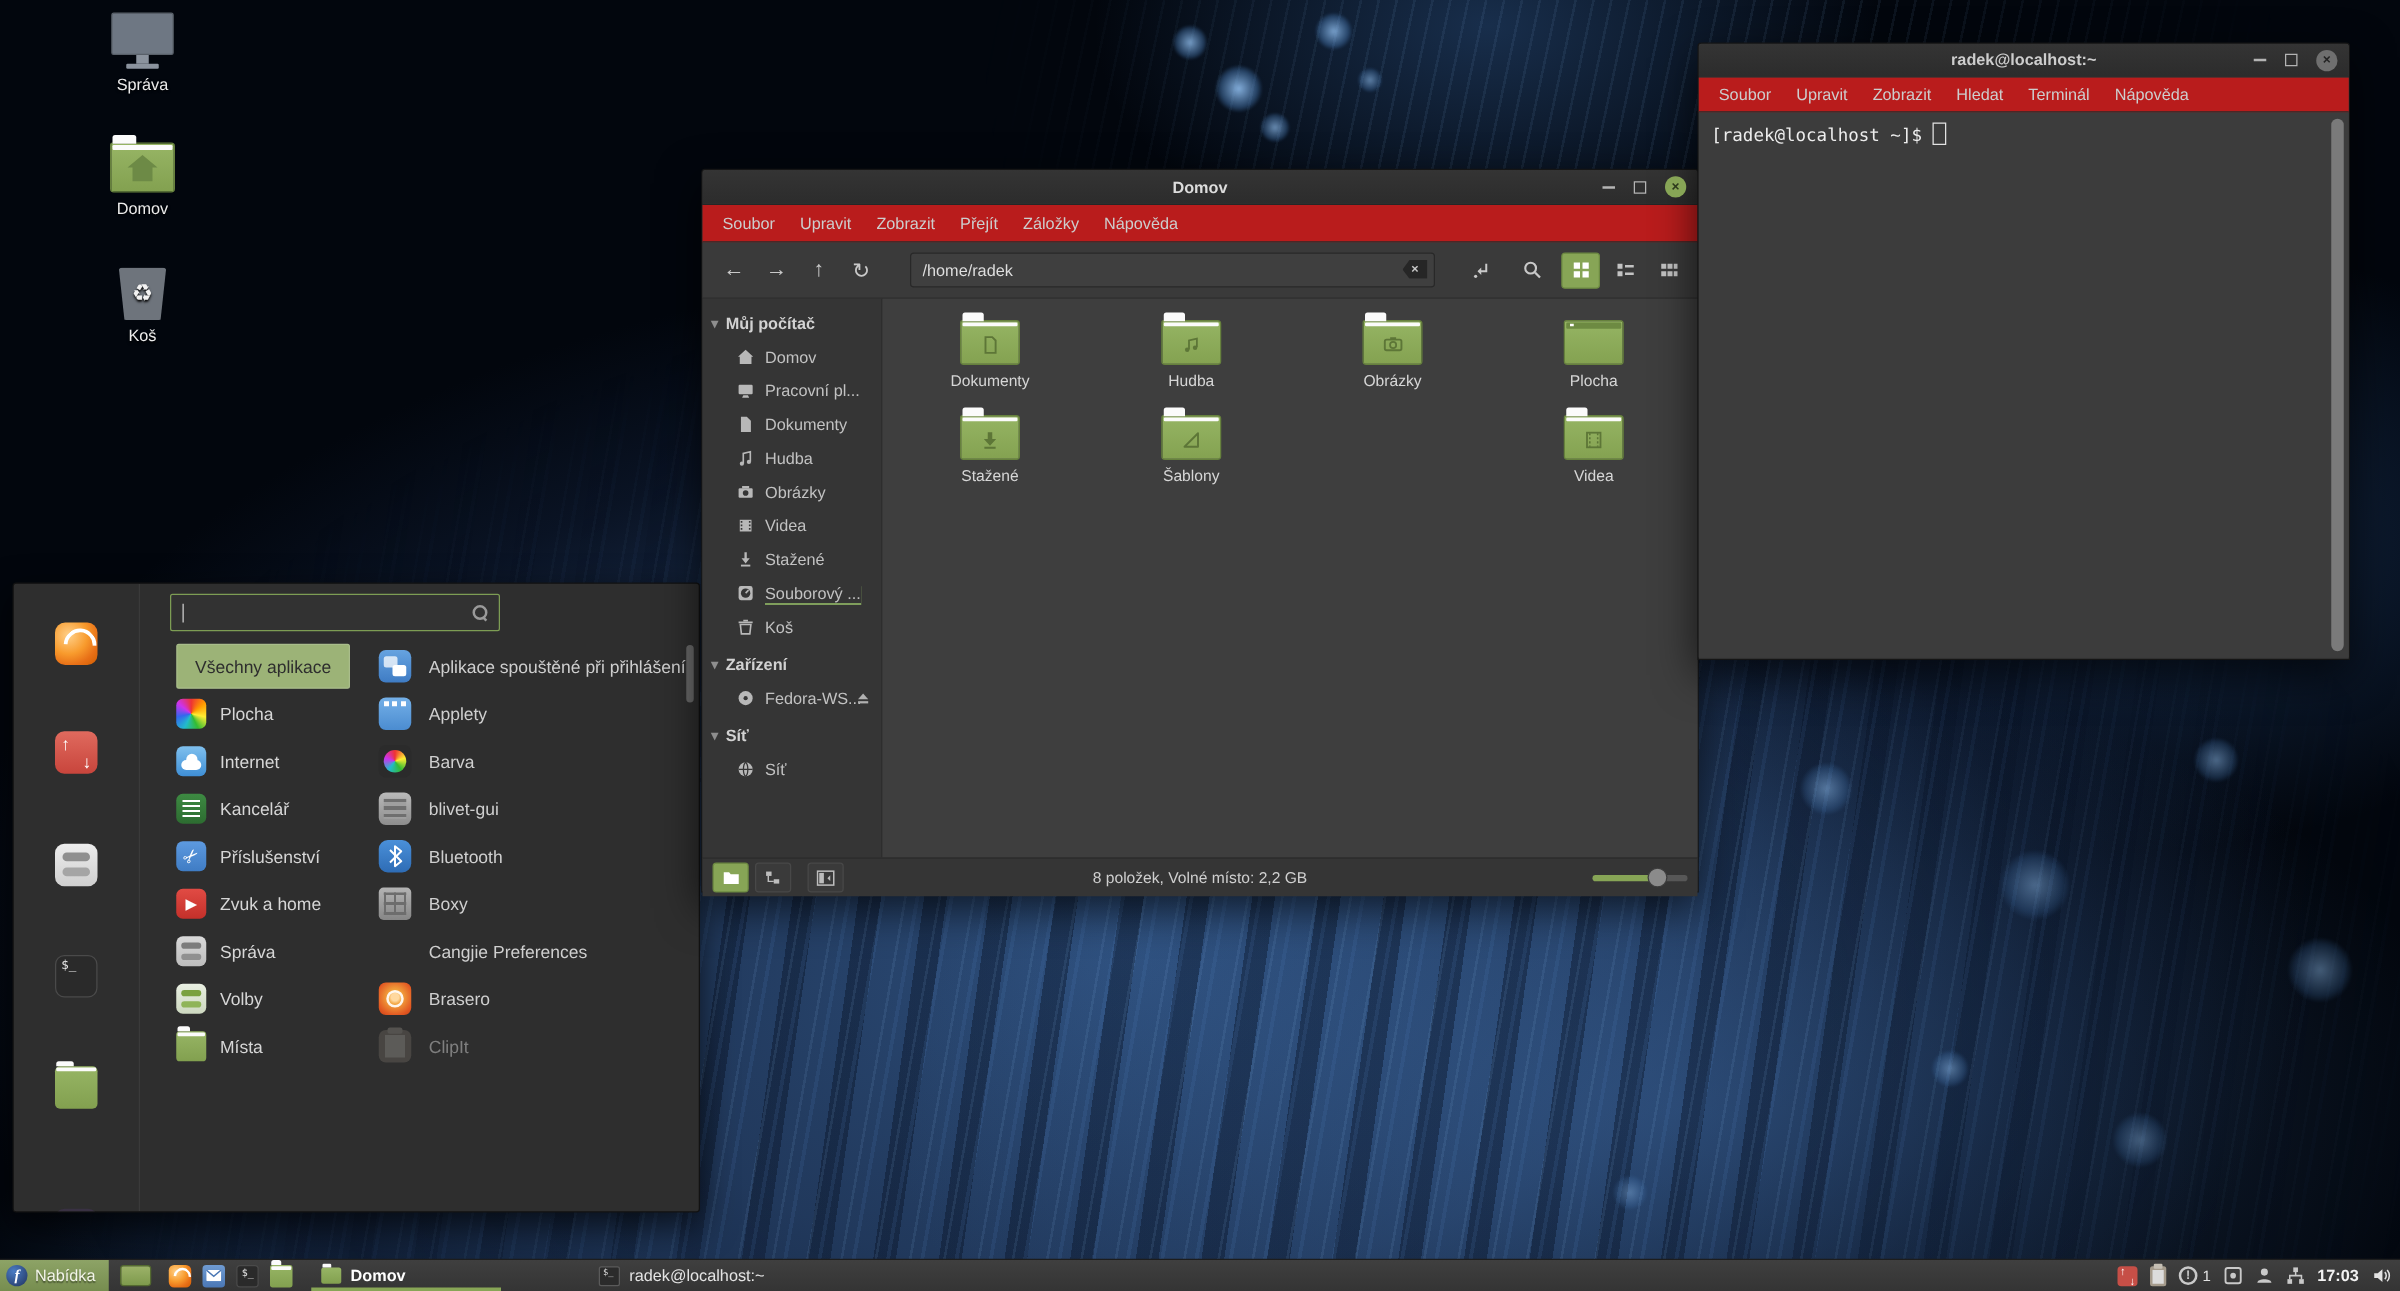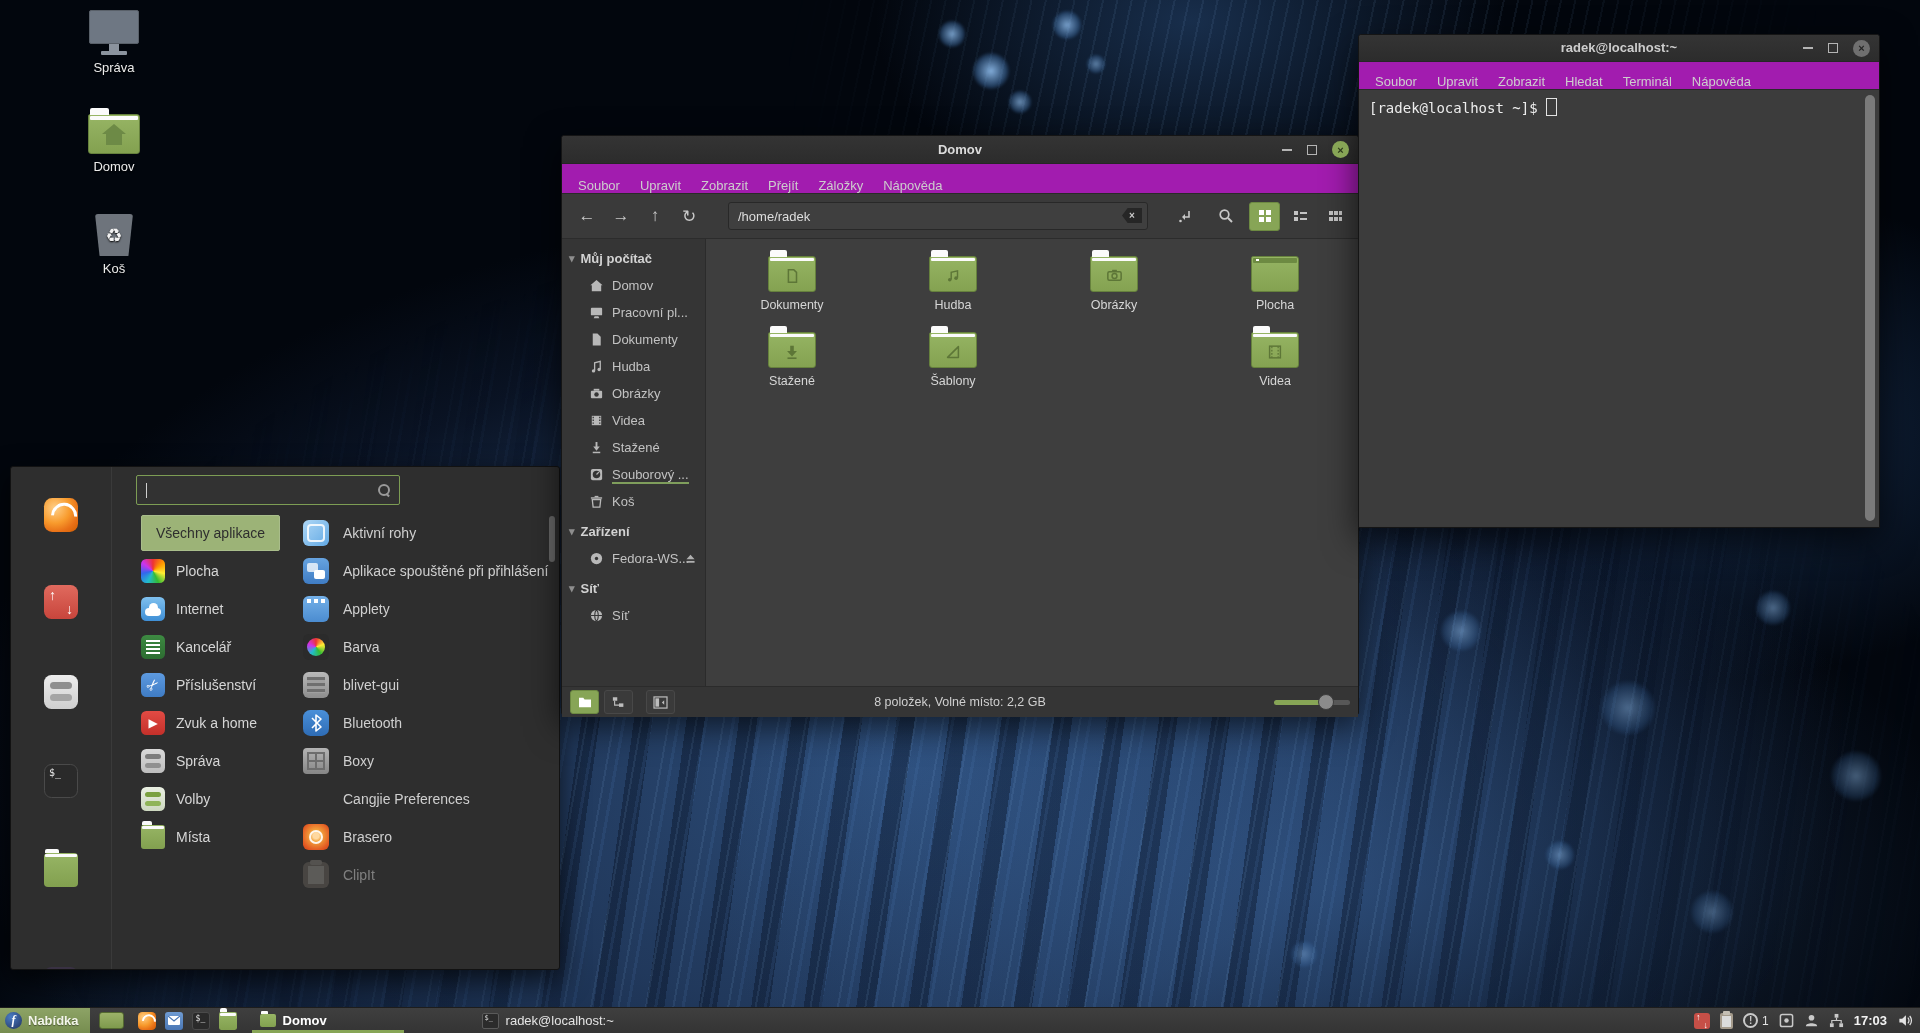--- a/index.html
+++ b/index.html
@@ -52,21 +52,21 @@
   .title{position:absolute;left:0;right:0;top:0;height:27px;line-height:27px;text-align:center;
     font-weight:bold;font-size:13px;color:#dcdcdc;}
   .winbtns{position:absolute;right:9px;top:0;height:27px;display:flex;align-items:center;gap:15px;z-index:2;}
   .wb{color:#b4b4b4;font-size:12px;line-height:1;}
   .wb-min{width:10px;height:2px;background:#b4b4b4;}
   .wb-max{width:8px;height:8px;border:1.5px solid #b4b4b4;}
   .wb-close{width:17px;height:17px;border-radius:50%;display:flex;align-items:center;justify-content:center;
     font-size:11px;font-weight:bold;}
   .close-green{background:#87a556;color:#2d3a1c;}
   .close-gray{background:#6f6f6f;color:#242424;}
-  .menubar{display:flex;align-items:flex-end;height:29px;padding:0 6px;background:#a21caf;border-bottom:1px solid #2a2a2a;}
+  .menubar{display:flex;align-items:center;height:29px;padding:0 6px;background:#b91c1c;border-bottom:1px solid #2a2a2a;}
   .mi{padding:0 10px;font-size:13px;color:#cdcdcd;}
 
   
   .fm{left:561px;top:135px;width:796px;height:577px;}
   .fm-toolbar{display:flex;align-items:center;height:44px;padding:0 8px;background:#3a3a3a;border-bottom:1px solid #2c2c2c;}
   .tool{width:34px;height:30px;display:flex;align-items:center;justify-content:center;color:#c9c9c9;font-size:17px;}
   .pathwrap{position:relative;width:420px;height:28px;margin-left:22px;}
   .path-input{width:100%;height:100%;box-sizing:border-box;background:#3f3f3f;border:1px solid #282828;border-radius:3px;
     color:#dedede;font-size:13px;padding:0 30px 0 9px;font-family:"Liberation Sans",sans-serif;outline:none;}
   .clearbtn{position:absolute;right:6px;top:6px;width:20px;height:15px;background:#262626;color:#c9c9c9;
@@ -212,21 +212,21 @@
   .a-clipit::after{content:"";position:absolute;left:5px;top:4px;width:16px;height:18px;background:#d6d2c9;}
 
   
   .taskbar{position:absolute;left:0;right:0;bottom:0;height:25px;background:linear-gradient(#3f3f3f,#343434);
     border-top:1px solid #1d1d1d;display:flex;align-items:center;z-index:10;}
   .nabidka{height:100%;display:flex;align-items:center;gap:6px;padding:0 11px 0 5px;
     background:linear-gradient(#8da366,#768d4f);}
   .fedora{width:17px;height:17px;border-radius:50%;background:radial-gradient(circle at 35% 30%, #4a7cc4, #294172 80%);
     color:#fff;font-weight:bold;font-size:12px;display:flex;align-items:center;justify-content:center;
     font-family:"Liberation Serif",serif;font-style:italic;}
-  .nab-label{color:#f3f5ea;font-size:13px;font-weight:bold;text-shadow:0 1px 1px rgba(0,0,0,.4);text-align:right;}
+  .nab-label{color:#f3f5ea;font-size:13px;font-weight:normal;text-shadow:0 1px 1px rgba(0,0,0,.4);text-align:right;}
   .showdesk{width:25px;height:17px;margin-left:9px;background:linear-gradient(#9cb269,#7e9a4d);
     border:1px solid #546a30;border-radius:3px;box-sizing:border-box;}
   .launchers{display:flex;align-items:center;gap:9px;margin-left:14px;}
   .i-mail{background:linear-gradient(#6f9bd2,#4a77b5);display:flex;align-items:center;justify-content:center;}
   .taskwin{height:100%;width:152px;box-sizing:border-box;display:flex;align-items:center;gap:7px;padding:0 8px;
     font-size:13px;color:#e4e4e4;overflow:hidden;}
   .taskwin.first{margin-left:15px;}
   .taskwin.activewin{box-shadow:inset 0 -3px 0 #87a556;font-weight:bold;color:#fff;}
   .mini-folder{width:16px;height:13px;position:relative;background:linear-gradient(#97b565,#82a04f);border-radius:2px;flex:none;}
   .mini-folder::before{content:"";position:absolute;top:-3px;left:1px;width:7px;height:3px;background:#fbfbfb;border-radius:1px 1px 0 0;}
@@ -341,24 +341,20 @@
         <span class="clabel">Volby</span>
       </div>
       <div class="cat">
         <span class="ic s24 i-folder"></span>
         <span class="clabel">Místa</span>
       </div>
     </div>
 
     <div class="apps">
       <div class="app">
-        <span class="ic s26 a-rohy"></span>
-        <span class="alabel">Aktivní rohy</span>
-      </div>
-      <div class="app">
         <span class="ic s26 a-login"></span>
         <span class="alabel">Aplikace spouštěné při přihlášení</span>
       </div>
       <div class="app">
         <span class="ic s26 a-applet"></span>
         <span class="alabel">Applety</span>
       </div>
       <div class="app">
         <span class="ic s26 a-barva"></span>
         <span class="alabel">Barva</span>

